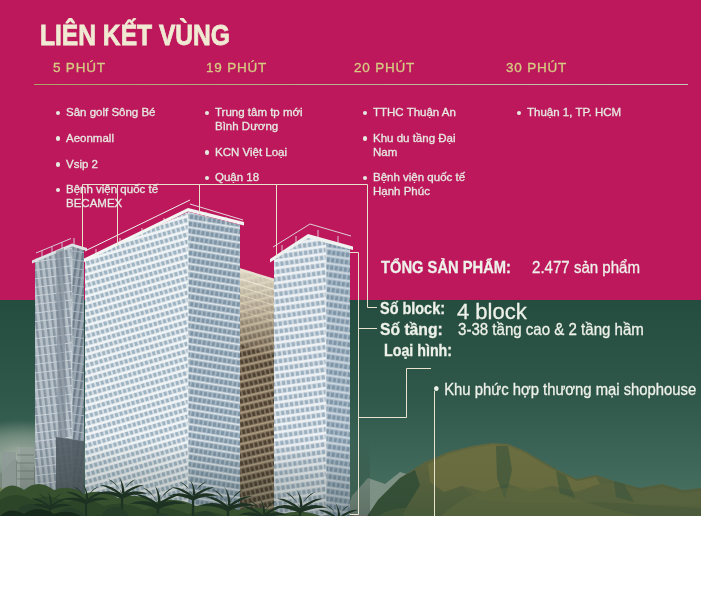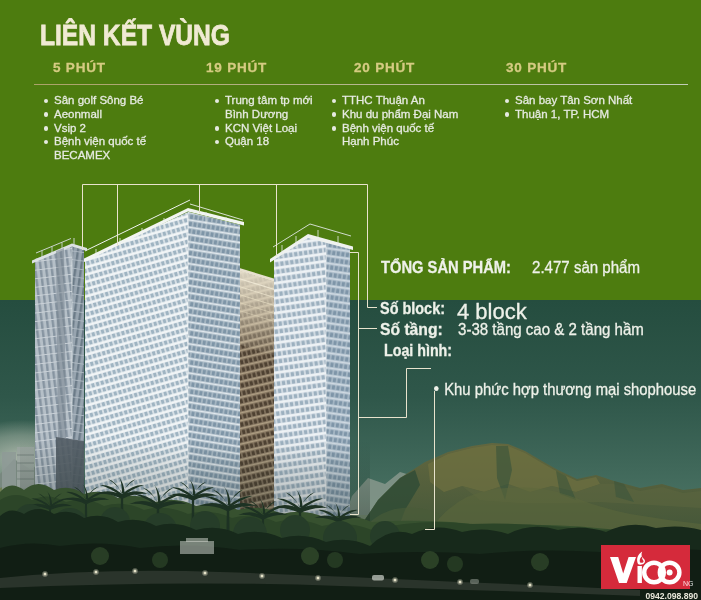--- a/index.html
+++ b/index.html
@@ -1,23 +1,23 @@
 <!DOCTYPE html>
 <html><head>
 <meta charset="utf-8">
 <style>
 html,body{margin:0;padding:0}
-.page{position:relative;width:701px;height:600px;background:#4d7c0f;overflow:hidden;
+.page{position:relative;width:701px;height:516px;background:#be185d;overflow:hidden;
   font-family:"Liberation Sans",sans-serif}
 .abs{position:absolute}
 .title{left:40px;top:17.5px;font-size:30px;font-weight:bold;color:#f0ead3;white-space:nowrap;transform:scaleX(0.82);transform-origin:left top;-webkit-text-stroke:0.8px #f0ead3}
-.hdr{top:59.5px;font-size:13.5px;font-weight:bold;color:#d5cb82;white-space:nowrap;letter-spacing:0.8px;-webkit-text-stroke:0.3px #d5cb82}
+.hdr{top:59.5px;font-size:13.5px;font-weight:normal;color:#d5cb82;white-space:nowrap;letter-spacing:0.8px;-webkit-text-stroke:0.3px #d5cb82}
 .sep{left:34px;top:83.5px;width:654px;height:1.4px;background:linear-gradient(90deg,#aba268,#c2cdb9)}
 ul.col{position:absolute;top:94px;margin:0;padding:0;list-style:none;color:#e6eae1;font-size:11.5px;line-height:13.8px;-webkit-text-stroke:0.3px #e6eae1}
-ul.col li{position:relative;padding-left:10px;margin:0}
+ul.col li{position:relative;padding-left:10px;margin:12px}
 ul.col li:before{content:"";position:absolute;left:0;top:4.7px;width:4.4px;height:4.4px;border-radius:50%;background:#e6eae1}
 .info{color:#eef1e9;white-space:nowrap;-webkit-text-stroke:0.3px #eef1e9}
 .ib{font-weight:bold}
 .blt{padding-left:11px}
 .blt:before{content:"";position:absolute;left:0;top:4.5px;width:5px;height:5px;border-radius:50%;background:#eef1e9}
 </style>
 </head>
 <body>
 <div class="page">
 <svg class="abs" style="left:0;top:0" width="701" height="600" viewBox="0 0 701 600">
@@ -271,32 +271,31 @@
 <div class="abs hdr" style="left:354px">20 PHÚT</div>
 <div class="abs hdr" style="left:506px">30 PHÚT</div>
 <div class="abs sep"></div>
 
 <ul class="col" style="left:44px;width:150px">
   <li>Sân golf Sông Bé</li>
   <li>Aeonmall</li>
   <li>Vsip 2</li>
   <li>Bệnh viện quốc tế<br>BECAMEX</li>
 </ul>
-<ul class="col" style="left:215px;width:135px">
+<ul class="col" style="left:193px;width:135px">
   <li>Trung tâm tp mới<br>Bình Dương</li>
   <li>KCN Việt Loại</li>
   <li>Quận 18</li>
 </ul>
-<ul class="col" style="left:332px;width:140px">
+<ul class="col" style="left:351px;width:140px">
   <li>TTHC Thuận An</li>
-  <li>Khu du phẩm Đại Nam</li>
+  <li>Khu du tầng Đại Nam</li>
   <li>Bệnh viện quốc tế<br>Hạnh Phúc</li>
 </ul>
 <ul class="col" style="left:505px;width:160px">
-  <li>Sân bay Tân Sơn Nhất</li>
   <li>Thuận 1, TP. HCM</li>
 </ul>
 
 <div class="abs info" style="left:381px;top:258px;font-size:16.5px;transform:scaleX(0.892);transform-origin:left top"><span class="ib">TỔNG SẢN PHẨM:</span></div>
 <div class="abs info" style="left:532px;top:258px;font-size:16.5px;transform:scaleX(0.913);transform-origin:left top">2.477 sản phẩm</div>
 <div class="abs info" style="left:380px;top:299px;font-size:16.5px;transform:scaleX(0.875);transform-origin:left top"><span class="ib">Số block:</span></div>
 <div class="abs info" style="left:457px;top:299px;font-size:22px">4 block</div>
 <div class="abs info" style="left:380px;top:320px;font-size:16.5px;transform:scaleX(0.95);transform-origin:left top"><span class="ib">Số tầng:</span></div>
 <div class="abs info" style="left:458px;top:320px;font-size:16.5px;transform:scaleX(0.913);transform-origin:left top">3-38 tầng cao &amp; 2 tầng hầm</div>
 <div class="abs info" style="left:384px;top:341px;font-size:16.5px;transform:scaleX(0.863);transform-origin:left top"><span class="ib">Loại hình:</span></div>

